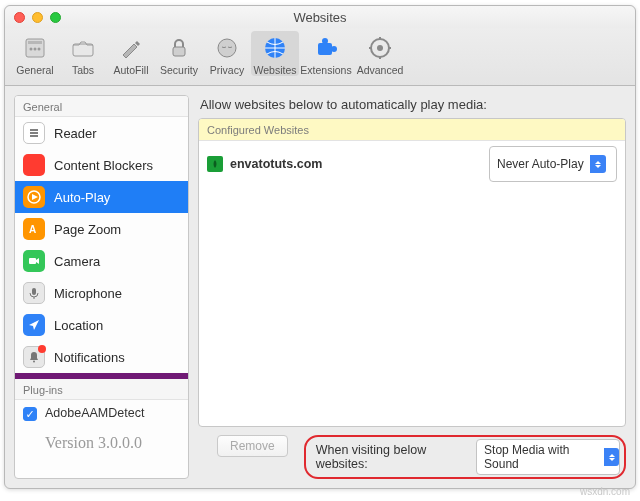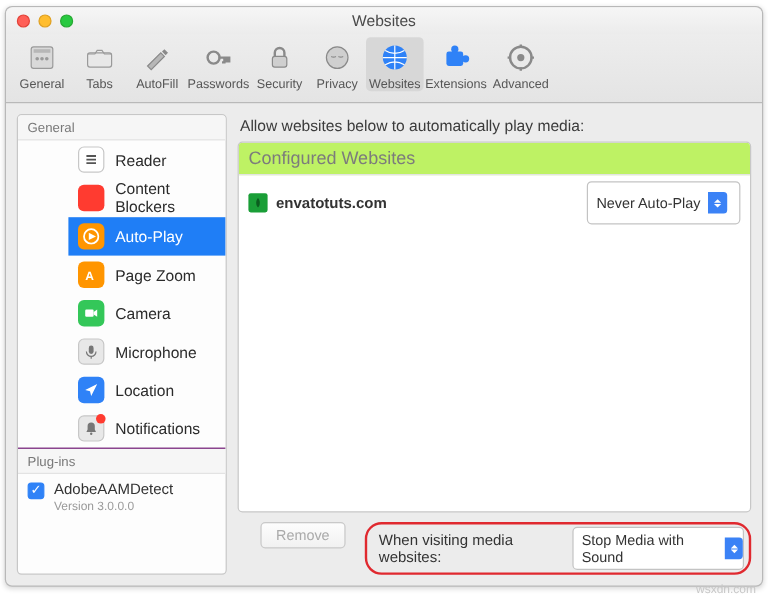--- a/index.html
+++ b/index.html
@@ -112,21 +112,20 @@
     border-bottom:1px solid #e3e3e3;
     background:#f6f6f6;
   }
   .sb-row {
     display:flex;
     align-items:center;
     height:32px;
     padding:0 8px;
     gap:9px;
     cursor:default;
-    margin-left:42px;
   }
   .sb-row.selected {
     background:#1f7ef6;
     color:#fff;
   }
   .sb-row.selected .sb-label { color:#fff; }
   .sb-icon {
     width:22px;height:22px;
     border-radius:5px;
     display:flex;align-items:center;justify-content:center;
@@ -134,21 +133,21 @@
     position:relative;
   }
   .sb-label { font-size:13px; color:#2b2b2b; }
   .plugin-row {
     display:flex;
     align-items:flex-start;
     padding:6px 8px;
     gap:8px;
   }
   .plugin-name { font-size:12.5px; color:#333; }
-  .plugin-ver { font-size:10px; color:#9a9a9a; margin-top:2px;}
+  .plugin-ver { font-size:16px; color:#9a9a9a; margin-top:14px;font-family:Liberation Serif, serif;}
   .checkbox {
     width:14px;height:14px;
     border:1px solid #aeaeae;
     border-radius:3px;
     background:#fff;
     display:flex;align-items:center;justify-content:center;
     margin-top:1px;
   }
   .checkbox.checked { background:#2f82f7; border-color:#2f82f7;}
   .checkbox.checked::after{
@@ -168,25 +167,25 @@
   .listbox {
     flex:1;
     background:#fff;
     border:1px solid #c7c7c7;
     border-radius:4px;
     display:flex;
     flex-direction:column;
     overflow:hidden;
   }
   .list-header {
-    font-size:15px;
+    font-size:11px;
     color:#7c7c7c;
     padding:5px 8px 4px;
     border-bottom:1px solid #e3e3e3;
-    background:#bef264;
+    background:#fef9c3;
   }
   .site-row {
     display:flex;
     align-items:center;
     padding:5px 8px;
     gap:7px;
   }
   .site-favicon {
     width:16px;height:16px;
     background:#1a9e37;
@@ -292,29 +291,20 @@
     </div>
     <div class="tb-item">
       <div class="tb-icon">
         <svg viewBox="0 0 26 26">
             <path d="M5 20 L16 9 l3 3 L8 23 z" fill="#b7b7b7" stroke="#8a8a8a"></path>
             <path d="M17 8 l2 -2 l3 3 l-2 2 z" fill="#8a8a8a"></path>
           </svg>
       </div>
       <span class="tb-label">AutoFill</span>
     </div>
-    <div class="tb-item wide">
-      <div class="tb-icon">
-        <svg viewBox="0 0 26 26">
-            <circle cx="9" cy="13" r="5" fill="none" stroke="#8a8a8a" stroke-width="2"></circle>
-            <path d="M13 13 h9 v3 h-2 v-1 h-2 v2 h-2" fill="none" stroke="#8a8a8a" stroke-width="2"></path>
-          </svg>
-      </div>
-      <span class="tb-label">Passwords</span>
-    </div>
     <div class="tb-item">
       <div class="tb-icon">
         <svg viewBox="0 0 26 26">
             <rect x="7" y="12" width="12" height="9" rx="2" fill="#cfcfcf" stroke="#8a8a8a"></rect>
             <path d="M9 12 v-3 a4 4 0 0 1 8 0 v3" fill="none" stroke="#8a8a8a" stroke-width="2"></path>
           </svg>
       </div>
       <span class="tb-label">Security</span>
     </div>
     <div class="tb-item">
@@ -442,21 +432,21 @@
         <div class="sb-icon" style="background:#e8e8e8;border:1px solid #c7c7c7">
           <svg width="14" height="14" viewBox="0 0 14 14">
               <path d="M7 2 a3 3 0 0 1 3 3 v3 l1 2 h-8 l1 -2 v-3 a3 3 0 0 1 3 -3" fill="#777"></path>
               <circle cx="7" cy="11.5" r="1" fill="#777"></circle>
             </svg>
           <span class="badge-dot"></span>
         </div>
         <span class="sb-label">Notifications</span>
       </div>
 
-      <div class="sb-section-header" style="border-top:1px solid #701a75">Plug-ins</div>
+      <div class="sb-section-header" style="border-top:6px solid #701a75">Plug-ins</div>
 
       <div class="plugin-row">
         <div class="checkbox checked"></div>
         <div>
           <div class="plugin-name">AdobeAAMDetect</div>
           <div class="plugin-ver">Version 3.0.0.0</div>
         </div>
       </div>
     </div>
 
@@ -478,21 +468,21 @@
           </div>
         </div>
       </div>
 
       <div class="bottombar">
         <div class="btn">
           <span>Remove</span>
         </div>
         <div style="flex:1"></div>
         <div class="highlight-oval">
-          <span class="hl-label">When visiting media websites:</span>
+          <span class="hl-label">When visiting below websites:</span>
           <div class="dropdown" style="width:156px">
             <span>Stop Media with Sound</span>
             <div class="endcap"></div>
           </div>
         </div>
       </div>
     </div>
 
   </div>
 </div>

